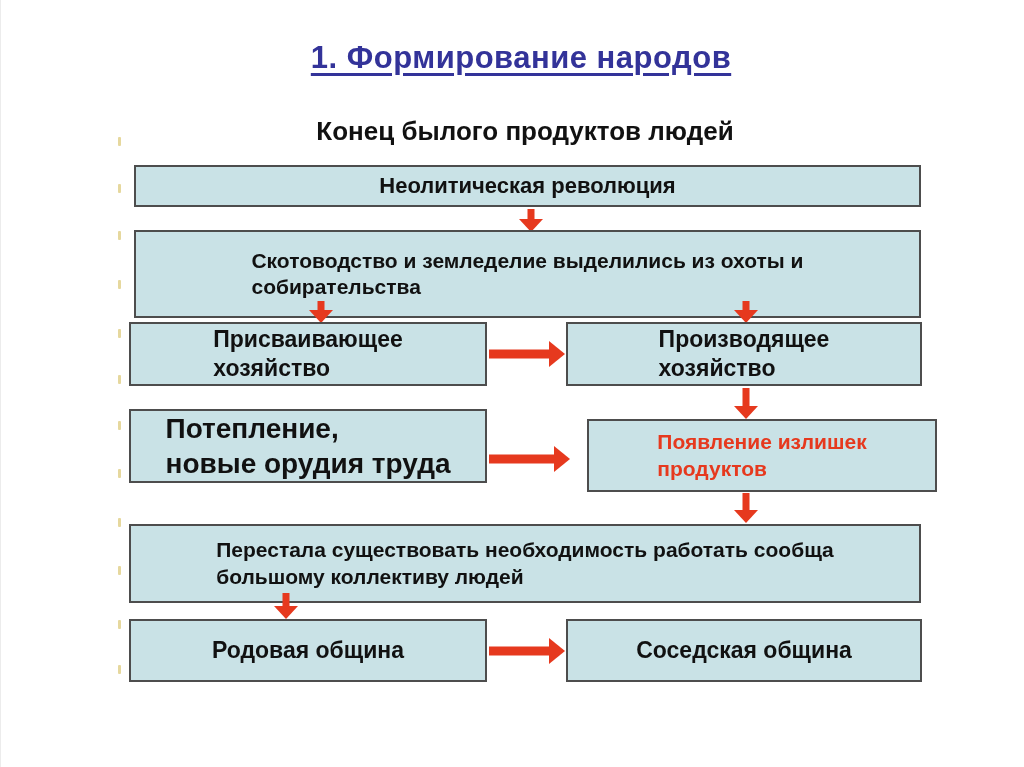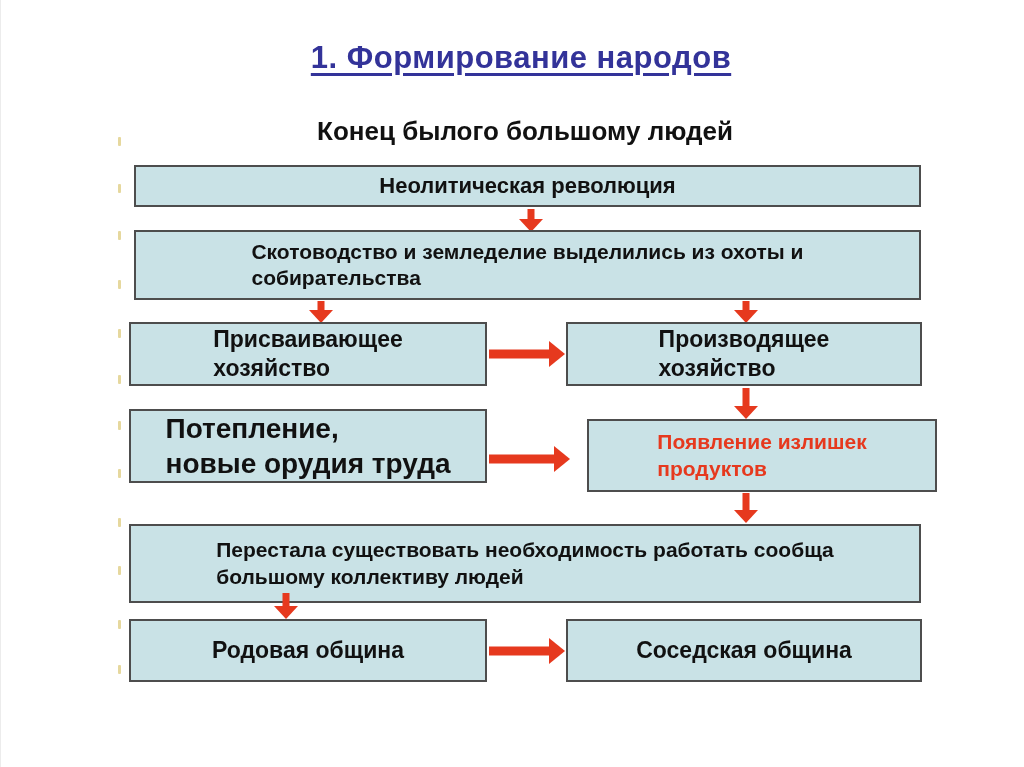--- a/index.html
+++ b/index.html
@@ -94,21 +94,21 @@
     border-radius: 1px;
   }
 </style>
 </head>
 <body>
 
 <div id="slide">
 
   <div class="page-title">1. Формирование народов</div>
 
-  <div class="subtitle">Конец былого большому людей</div>
+  <div class="subtitle">Конец былого продуктов людей</div>
 
   <div class="margin-tick" style="top:137px"></div>
   <div class="margin-tick" style="top:184px"></div>
   <div class="margin-tick" style="top:231px"></div>
   <div class="margin-tick" style="top:280px"></div>
   <div class="margin-tick" style="top:329px"></div>
   <div class="margin-tick" style="top:375px"></div>
   <div class="margin-tick" style="top:421px"></div>
   <div class="margin-tick" style="top:469px"></div>
   <div class="margin-tick" style="top:518px"></div>
@@ -116,21 +116,21 @@
   <div class="margin-tick" style="top:620px"></div>
   <div class="margin-tick" style="top:665px"></div>
 
   <div class="box" style="left:133px; top:165px; width:787px; height:42px; font-size:22px">Неолитическая революция</div>
 
   <div class="arrow-v" style="left:518px; top:209px; height:23px">
     <span class="shaft"></span>
     <span class="head"></span>
   </div>
 
-  <div class="box" style="left:133px; top:230px; width:787px; height:70px; font-size:21px">Скотоводство и земледелие выделились из охоты и
+  <div class="box" style="left:133px; top:230px; width:787px; height:88px; font-size:21px">Скотоводство и земледелие выделились из охоты и
 собирательства</div>
 
   <div class="arrow-v" style="left:308px; top:301px; height:22px">
     <span class="shaft"></span>
     <span class="head"></span>
   </div>
   <div class="arrow-v" style="left:733px; top:301px; height:22px">
     <span class="shaft"></span>
     <span class="head"></span>
   </div>

